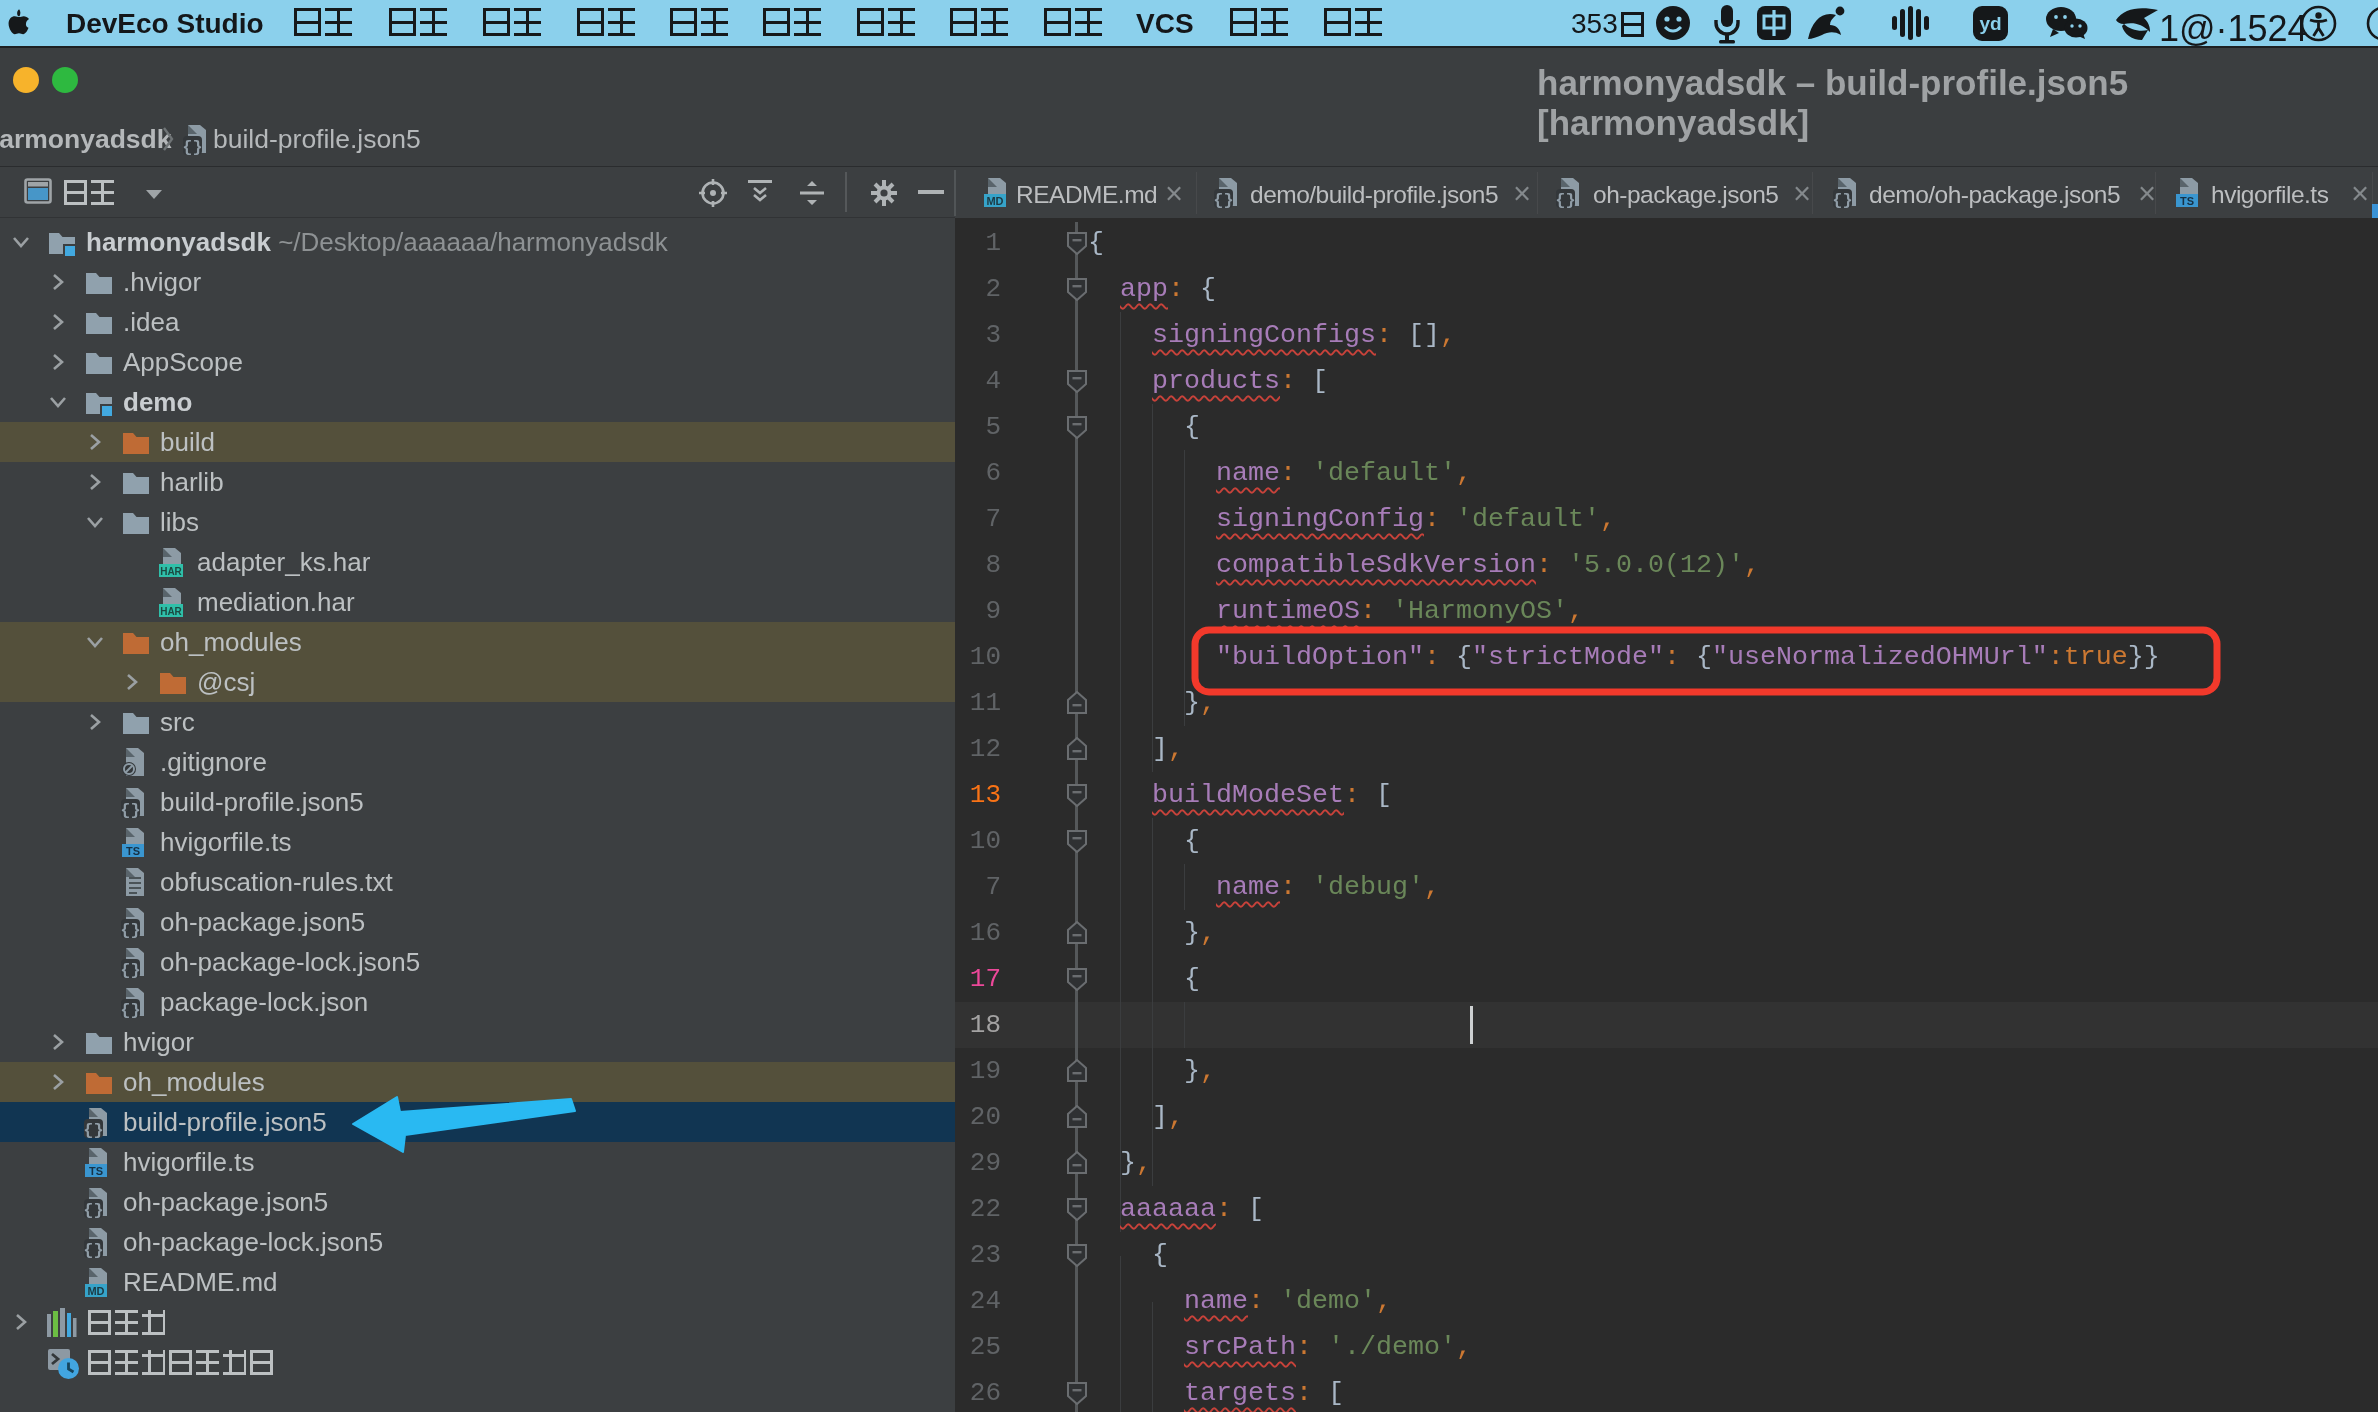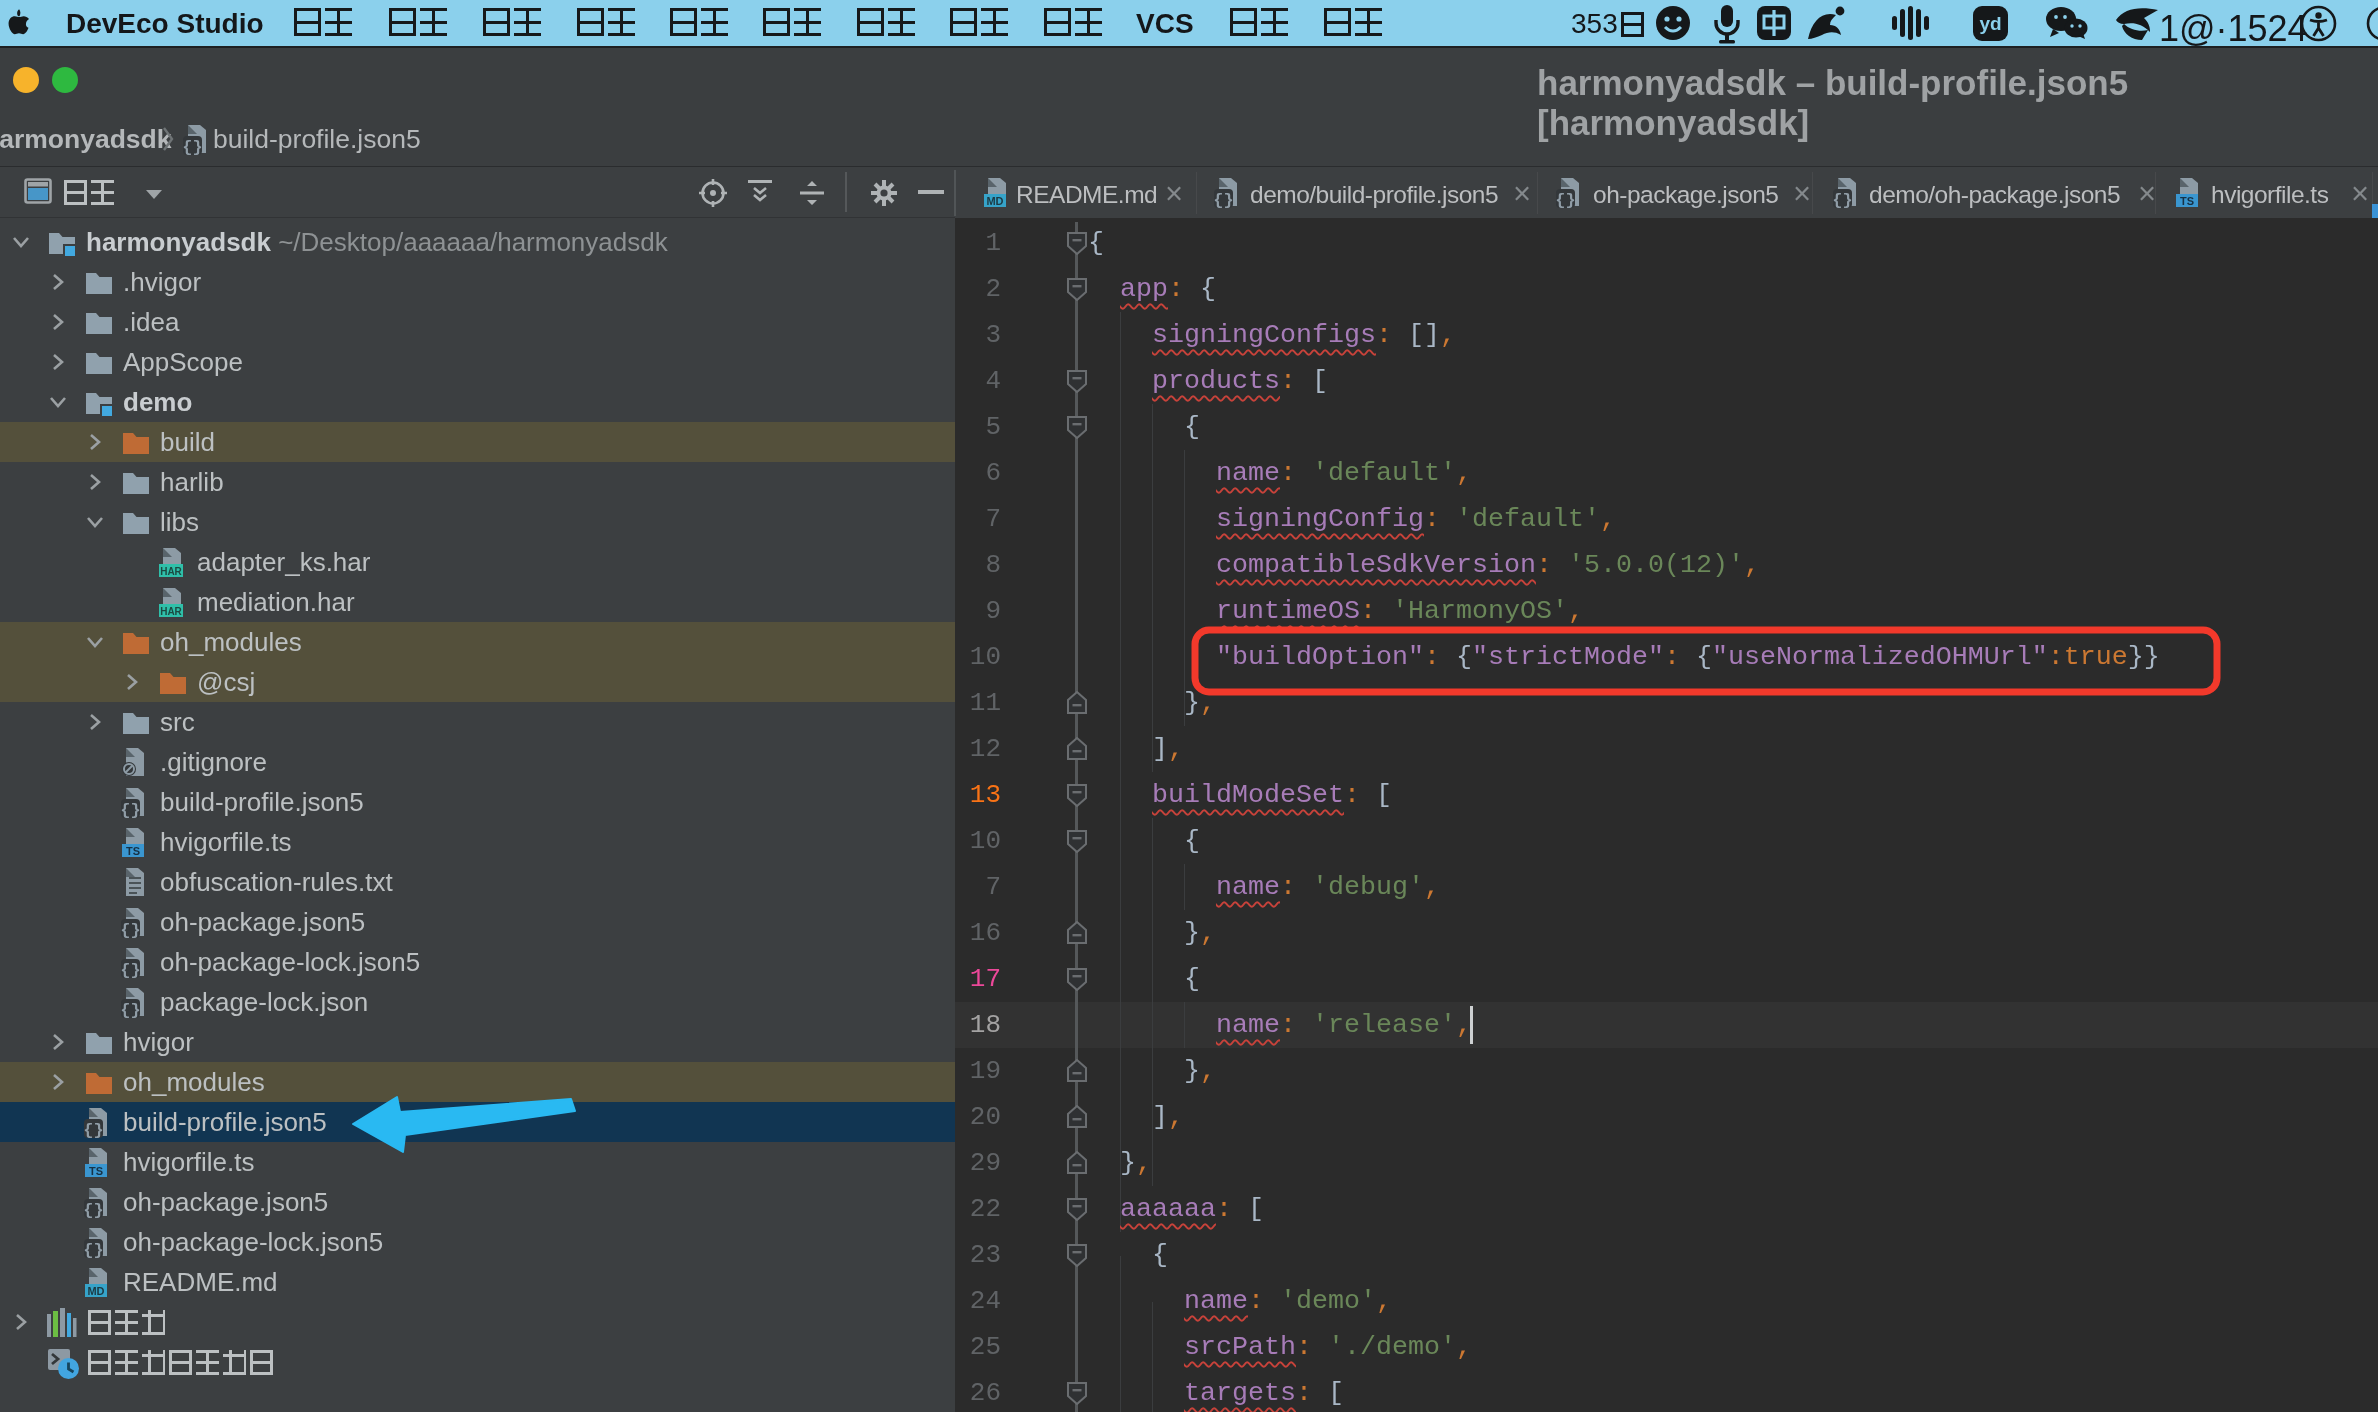--- a/index.html
+++ b/index.html
@@ -544,21 +544,20 @@
 <div class="cl" style="top:772px">&nbsp;&nbsp;&nbsp;&nbsp;<span class="k">buildModeSet</span><span class="o">:</span><span class="p"> [</span></div>
 <div class="ln" style="top:818px;color:#606366">10</div>
 <div class="cl" style="top:818px">&nbsp;&nbsp;&nbsp;&nbsp;&nbsp;&nbsp;<span class="p">{</span></div>
 <div class="ln" style="top:864px;color:#606366">7</div>
 <div class="cl" style="top:864px">&nbsp;&nbsp;&nbsp;&nbsp;&nbsp;&nbsp;&nbsp;&nbsp;<span class="k">name</span><span class="o">:</span><span class="s"> 'debug'</span><span class="o">,</span></div>
 <div class="ln" style="top:910px;color:#606366">16</div>
 <div class="cl" style="top:910px">&nbsp;&nbsp;&nbsp;&nbsp;&nbsp;&nbsp;<span class="p">}</span><span class="o">,</span></div>
 <div class="ln" style="top:956px;color:#ec4899">17</div>
 <div class="cl" style="top:956px">&nbsp;&nbsp;&nbsp;&nbsp;&nbsp;&nbsp;<span class="p">{</span></div>
 <div class="ln" style="top:1002px;color:#a4a3a3">18</div>
-<div class="cl" style="top:1002px">&nbsp;&nbsp;&nbsp;&nbsp;&nbsp;&nbsp;&nbsp;&nbsp;<span class="k">name</span><span class="o">:</span><span class="s"> 'release'</span><span class="o">,</span></div>
 <div class="ln" style="top:1048px;color:#606366">19</div>
 <div class="cl" style="top:1048px">&nbsp;&nbsp;&nbsp;&nbsp;&nbsp;&nbsp;<span class="p">}</span><span class="o">,</span></div>
 <div class="ln" style="top:1094px;color:#606366">20</div>
 <div class="cl" style="top:1094px">&nbsp;&nbsp;&nbsp;&nbsp;<span class="p">]</span><span class="o">,</span></div>
 <div class="ln" style="top:1140px;color:#606366">29</div>
 <div class="cl" style="top:1140px">&nbsp;&nbsp;<span class="p">}</span><span class="o">,</span></div>
 <div class="ln" style="top:1186px;color:#606366">22</div>
 <div class="cl" style="top:1186px">&nbsp;&nbsp;<span class="k">aaaaaa</span><span class="o">:</span><span class="p"> [</span></div>
 <div class="ln" style="top:1232px;color:#606366">23</div>
 <div class="cl" style="top:1232px">&nbsp;&nbsp;&nbsp;&nbsp;<span class="p">{</span></div>

